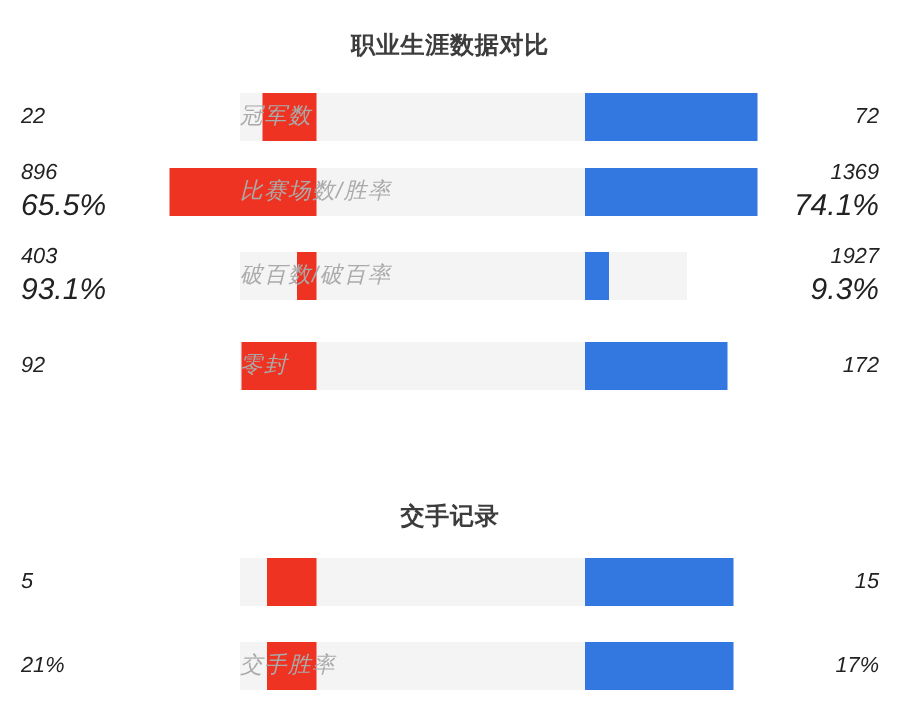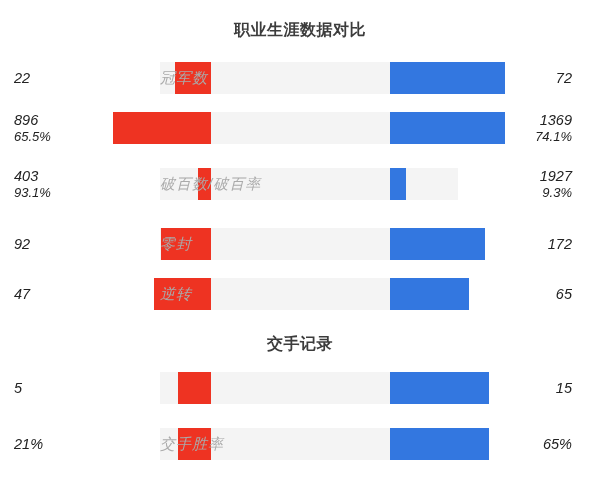--- a/index.html
+++ b/index.html
@@ -53,26 +53,26 @@
     color: #222222;
     line-height: 1.25;
     white-space: nowrap;
   }
   .side-label.left {
     left: 14px;
     align-items: flex-start;
     text-align: left;
   }
   .side-label.right {
-    right: 28px;
+    right: 14px;
     align-items: flex-end;
     text-align: right;
   }
   .side-label .sub {
-    font-size: 13px;
+    font-size: 20px;
     text-align: right;
   }
 
   
   .track {
     position: absolute;
     top: 6px;
     left: 160px;
     width: 298px;
     height: 32px;
@@ -128,20 +128,21 @@
   </div>
 
   <div class="row" style="top:106px">
     <div class="side-label left">
       <span>896</span>
       <span class="sub">65.5%</span>
     </div>
     <div class="track"></div>
     <div class="bar red" style="width:98px"></div>
     <div class="bar blue" style="width:115px"></div>
+    <div class="track-name">比赛场数/胜率</div>
     <div class="side-label right">
       <span>1369</span>
       <span class="sub">74.1%</span>
     </div>
   </div>
 
   <div class="row" style="top:162px">
     <div class="side-label left">
       <span>403</span>
       <span class="sub">93.1%</span>
@@ -162,32 +163,20 @@
     </div>
     <div class="track"></div>
     <div class="bar red" style="width:50px"></div>
     <div class="bar blue" style="width:95px"></div>
     <div class="track-name">零封</div>
     <div class="side-label right">
       <span>172</span>
     </div>
   </div>
 
-  <div class="row" style="top:272px">
-    <div class="side-label left">
-      <span>47</span>
-    </div>
-    <div class="track"></div>
-    <div class="bar red" style="width:57px"></div>
-    <div class="bar blue" style="width:79px"></div>
-    <div class="track-name">逆转</div>
-    <div class="side-label right">
-      <span>65</span>
-    </div>
-  </div>
 
   <div class="section-title" style="top:334px">交手记录</div>
 
   <div class="row" style="top:366px">
     <div class="side-label left">
       <span>5</span>
     </div>
     <div class="track"></div>
     <div class="bar red" style="width:33px"></div>
     <div class="bar blue" style="width:99px"></div>
@@ -198,17 +187,17 @@
 
   <div class="row" style="top:422px">
     <div class="side-label left">
       <span>21%</span>
     </div>
     <div class="track"></div>
     <div class="bar red" style="width:33px"></div>
     <div class="bar blue" style="width:99px"></div>
     <div class="track-name">交手胜率</div>
     <div class="side-label right">
-      <span>65%</span>
+      <span>17%</span>
     </div>
   </div>
 
 </div>
 
 </body></html>

